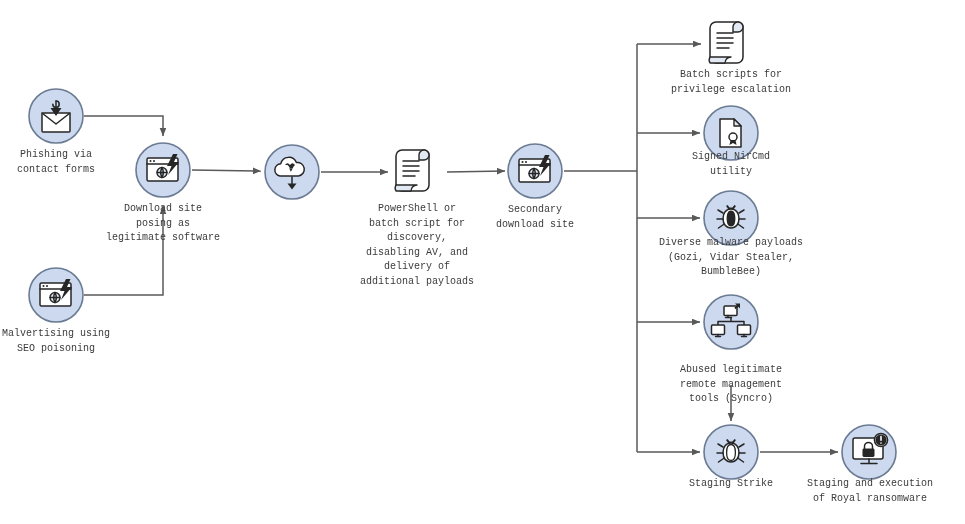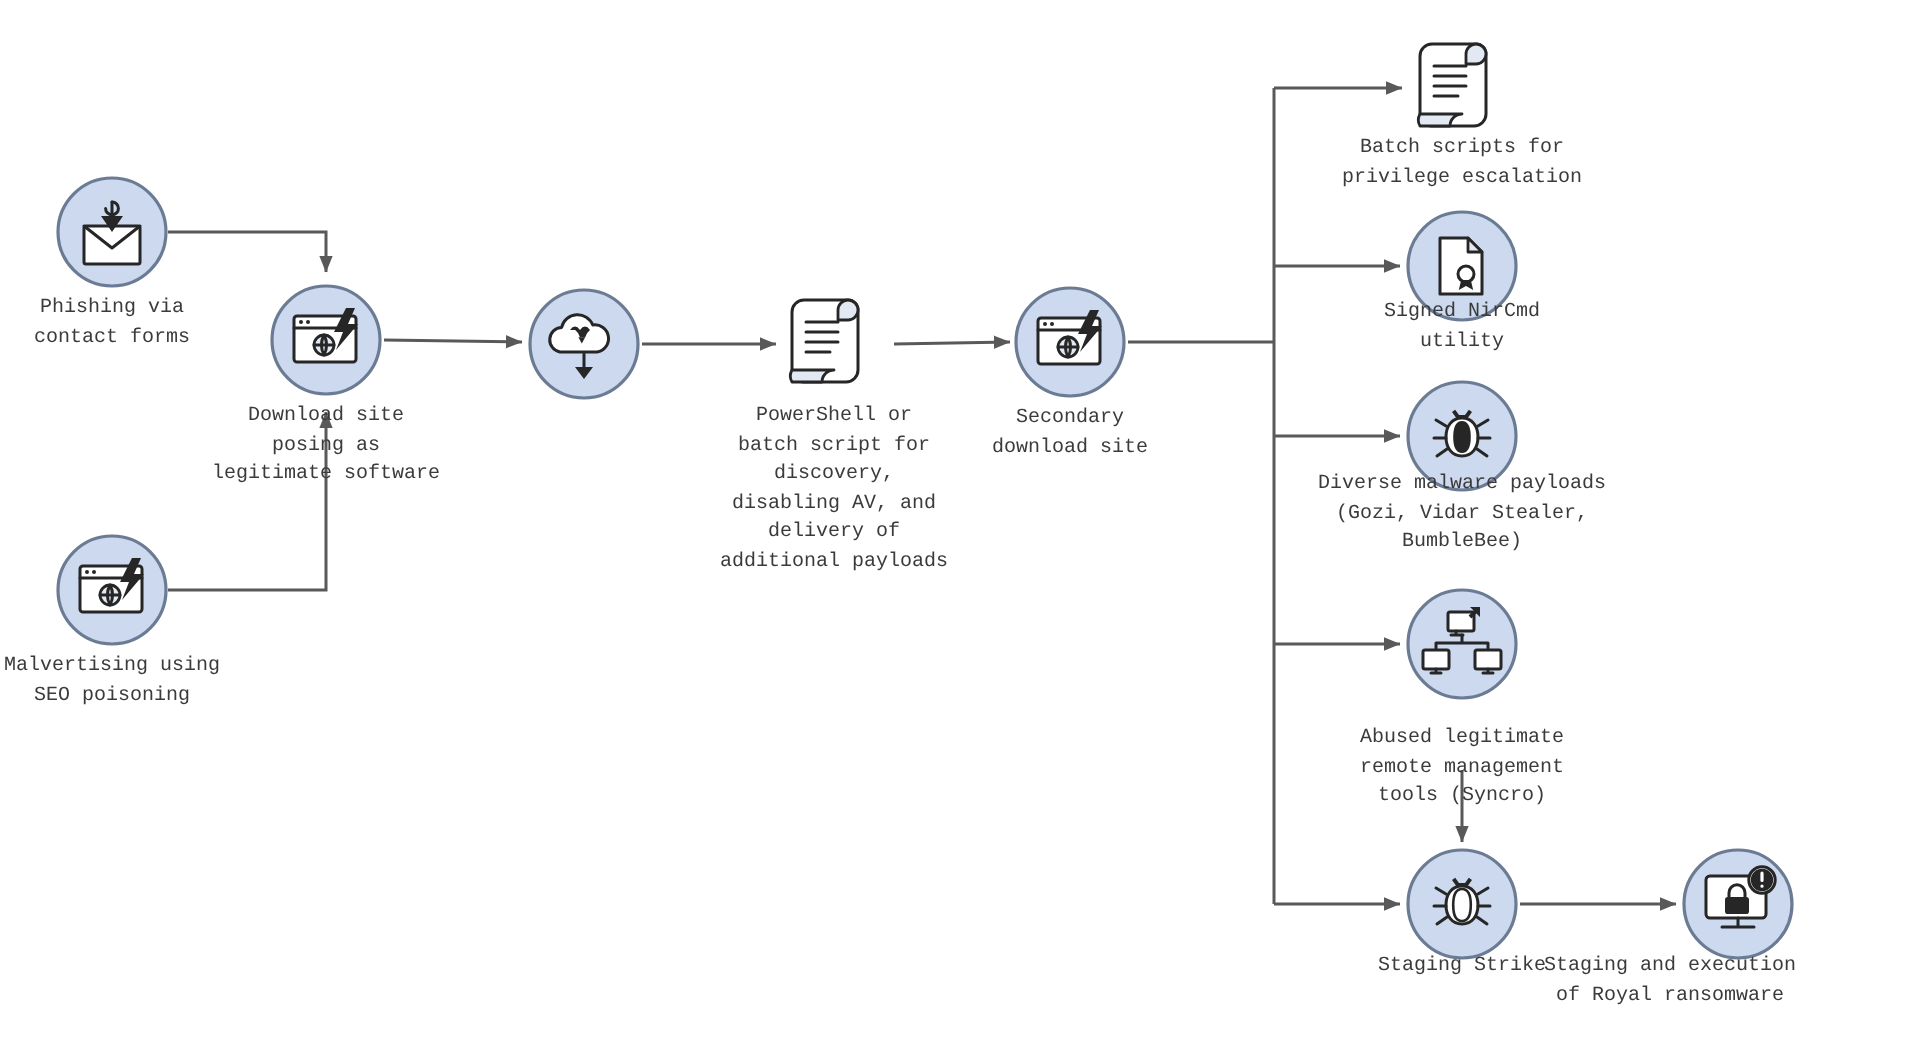--- a/index.html
+++ b/index.html
@@ -237,16 +237,16 @@
 privilege escalation</div>
   <div class="node-label" style="left:673px;top:150px; width:116px;">Signed NirCmd
 utility</div>
   <div class="node-label" style="left:655px;top:236px; width:152px;">Diverse malware payloads
 (Gozi, Vidar Stealer,
 BumbleBee)</div>
   <div class="node-label" style="left:661px;top:339px; width:140px;margin-top:24px;">Abused legitimate
 remote management
 tools (Syncro)</div>
   <div class="node-label" style="left:676px;top:477px; width:110px;">Staging Strike</div>
-  <div class="node-label" style="left:756px;top:477px; width:158px;">Staging and execution
+  <div class="node-label" style="left:791px;top:477px; width:158px;">Staging and execution
 of Royal ransomware</div>
 
 </div>
 
 </body></html>

